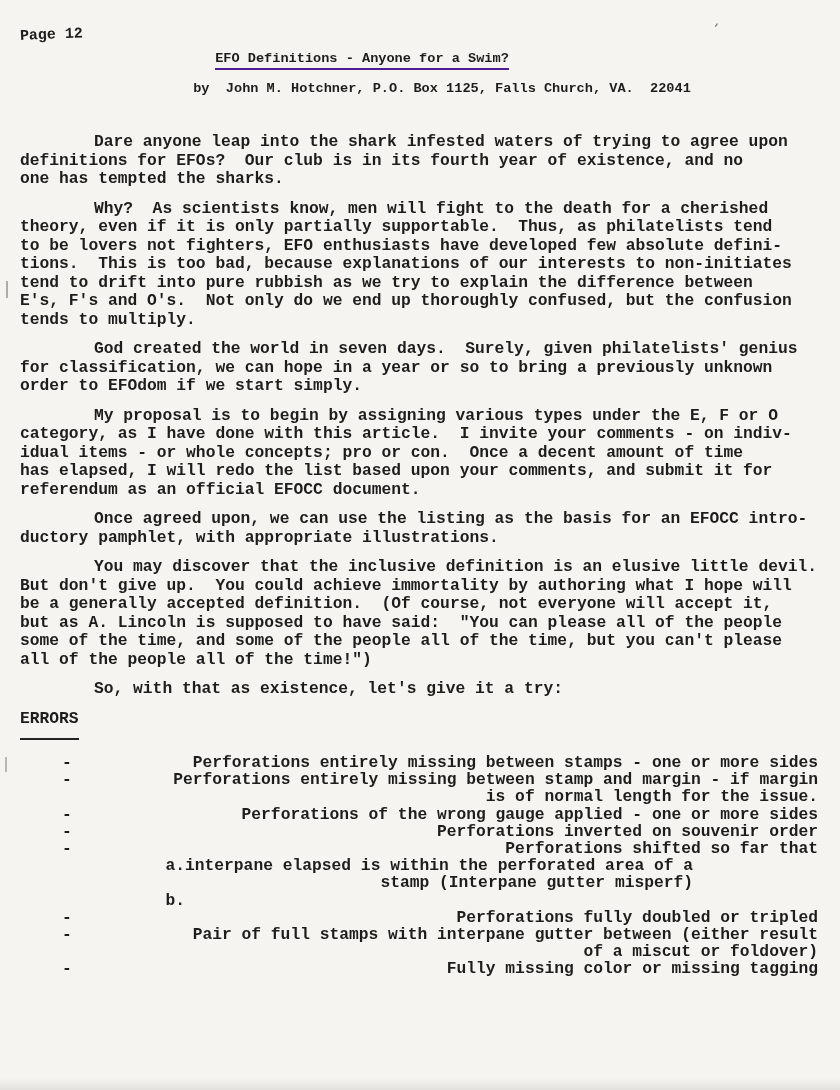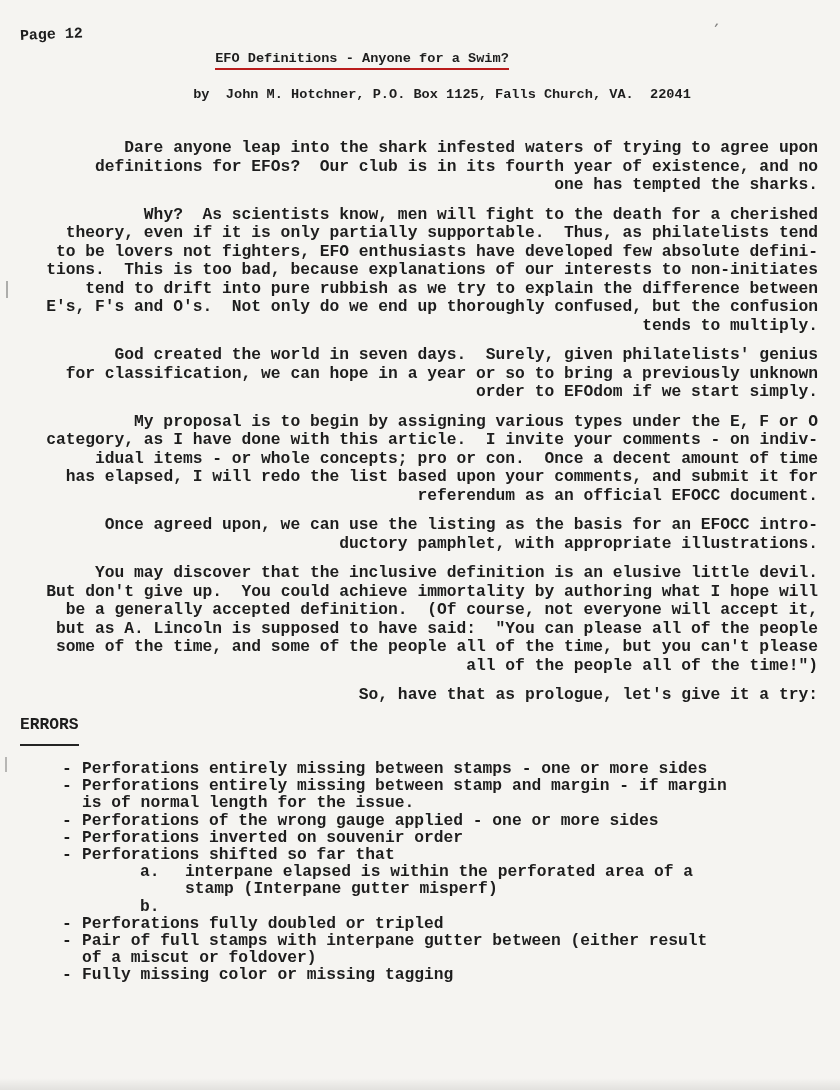--- a/index.html
+++ b/index.html
@@ -22,38 +22,38 @@
   }
   .page-label {
     font-size:15px; line-height:18px;
     width:max-content;
     transform:rotate(-2.5deg); transform-origin:0 50%;
     white-space:pre;
   }
   .title-row { text-align:center; margin-top:3px; transform:translateX(-57px); }
   .article-title {
     display:inline-block; font-size:13.6px; line-height:15px;
-    white-space:pre; border-bottom:2px solid #b91c1c; padding-bottom:2px;
+    white-space:pre; border-bottom:2px solid #4c1d95; padding-bottom:2px;
   }
-  .byline-row { text-align:center; margin-top:15px; transform:translateX(23px); }
+  .byline-row { text-align:center; margin-top:9px; transform:translateX(23px); }
   .article-byline { font-size:13.6px; line-height:15px; white-space:pre; }
 
   .article-body { margin-top:36px; font-size:16.3px; line-height:18.5px; }
-  .para { white-space:pre; text-indent:74px; margin:0 0 11px 0;text-align:right; }
+  .para { white-space:pre; text-indent:74px; margin:0 0 11px 0; }
 
   .heading-row { margin:2px 0 14px 0; }
   .section-heading {
     display:inline-block; white-space:pre;
     border-bottom:2px solid #232323; padding-bottom:10px;
   }
 
   .error-list { margin-left:42px; line-height:17.2px; }
   .list-item { display:flex; }
   .list-marker { flex:none; width:20px; white-space:pre; }
-  .li-body { flex:1; min-width:0; }
+  .li-body { flex:1; min-width:0;text-align:right; }
   .li-text { white-space:pre; }
   .sub-item { display:flex; margin-left:58px; }
   .sub-marker { flex:none; width:45px; white-space:pre; }
 
   
   .tick-left-1 { position:absolute; left:6px; top:281px; width:2px; height:17px; background:rgba(40,40,40,0.35); }
   .tick-left-2 { position:absolute; left:5px; top:757px; width:2px; height:15px; background:rgba(40,40,40,0.30); }
   .tick-top-right { position:absolute; left:712px; top:22px; font-size:12px; color:rgba(40,40,40,0.55); transform:rotate(12deg); }
 </style>
 </head>
@@ -92,21 +92,21 @@
 has elapsed, I will redo the list based upon your comments, and submit it for
 referendum as an official EFOCC document.</div>
         <div class="para">Once agreed upon, we can use the listing as the basis for an EFOCC intro-
 ductory pamphlet, with appropriate illustrations.</div>
         <div class="para">You may discover that the inclusive definition is an elusive little devil.
 But don't give up.  You could achieve immortality by authoring what I hope will
 be a generally accepted definition.  (Of course, not everyone will accept it,
 but as A. Lincoln is supposed to have said:  "You can please all of the people
 some of the time, and some of the people all of the time, but you can't please
 all of the people all of the time!")</div>
-        <div class="para">So, have that as prologue, let's give it a try:</div>
+        <div class="para">So, with that as existence, let's give it a try:</div>
       </div>
 
     <div class="heading-row">
       <span class="section-heading">ERRORS</span>
     </div>
 
     <div class="error-list">
         <div class="list-item">
           <span class="list-marker">-</span>
           <div class="li-body">

